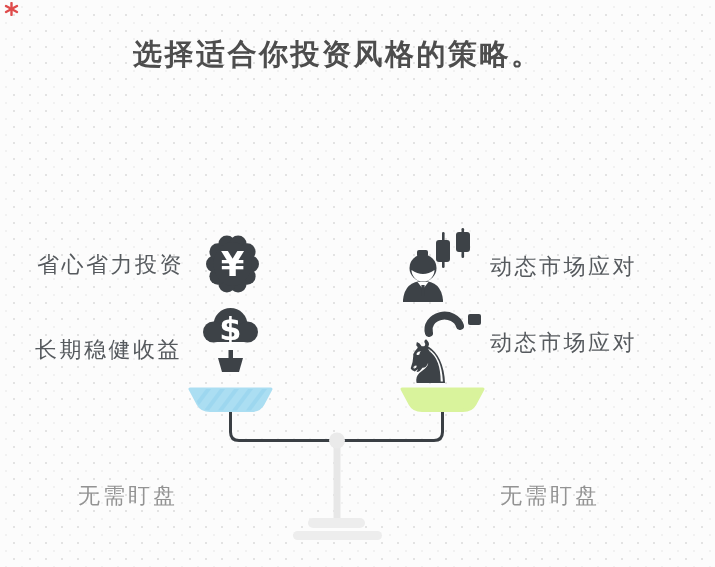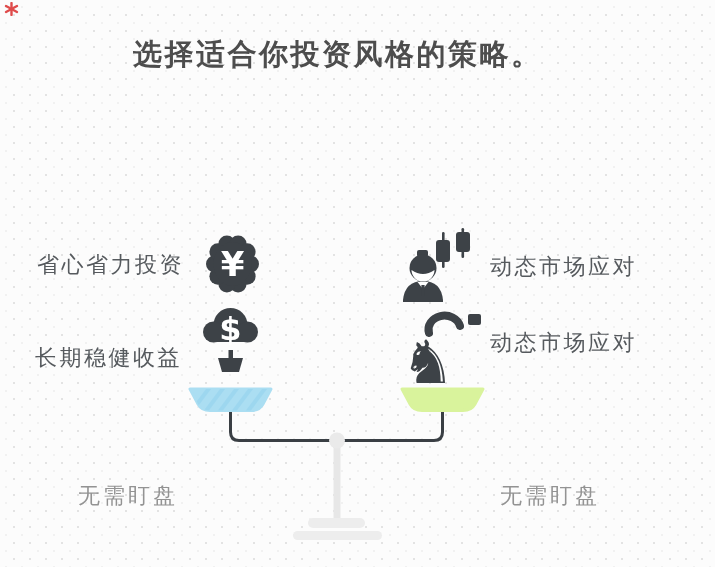--- a/index.html
+++ b/index.html
@@ -62,21 +62,21 @@
       <circle cx="11.5" cy="32" r="8.5"></circle>
     <circle cx="14.9" cy="19.7" r="8.5"></circle>
       <circle cx="23.9" cy="12" r="8.5"></circle>
     <circle cx="35.1" cy="12" r="8.5"></circle>
       <circle cx="44.1" cy="19.7" r="8.5"></circle>
     <ellipse cx="29.5" cy="32" rx="19" ry="22"></ellipse>
   </g>
   <text class="icon-symbol" x="29.5" y="44" font-size="34" text-anchor="middle">¥</text>
 </svg>
 
-<div class="abs side-label" style="left:35px;top:346px;">长期稳健收益</div>
+<div class="abs side-label" style="left:35px;top:338px;">长期稳健收益</div>
 
 <svg class="abs" style="left:201px;top:298px;" width="58" height="76" viewBox="0 0 58 76">
   <g class="icon-dark">
     <circle cx="29.5" cy="27" r="17"></circle>
     <circle cx="12.5" cy="34" r="10.5"></circle>
     <circle cx="46.5" cy="34" r="10.5"></circle>
     <rect x="12" y="30" width="35" height="14"></rect>
     <rect x="27.5" y="52" width="4.5" height="10"></rect>
     <path d="M17 60 L42 60 L38 74 L21 74 Z"></path>
   </g>

